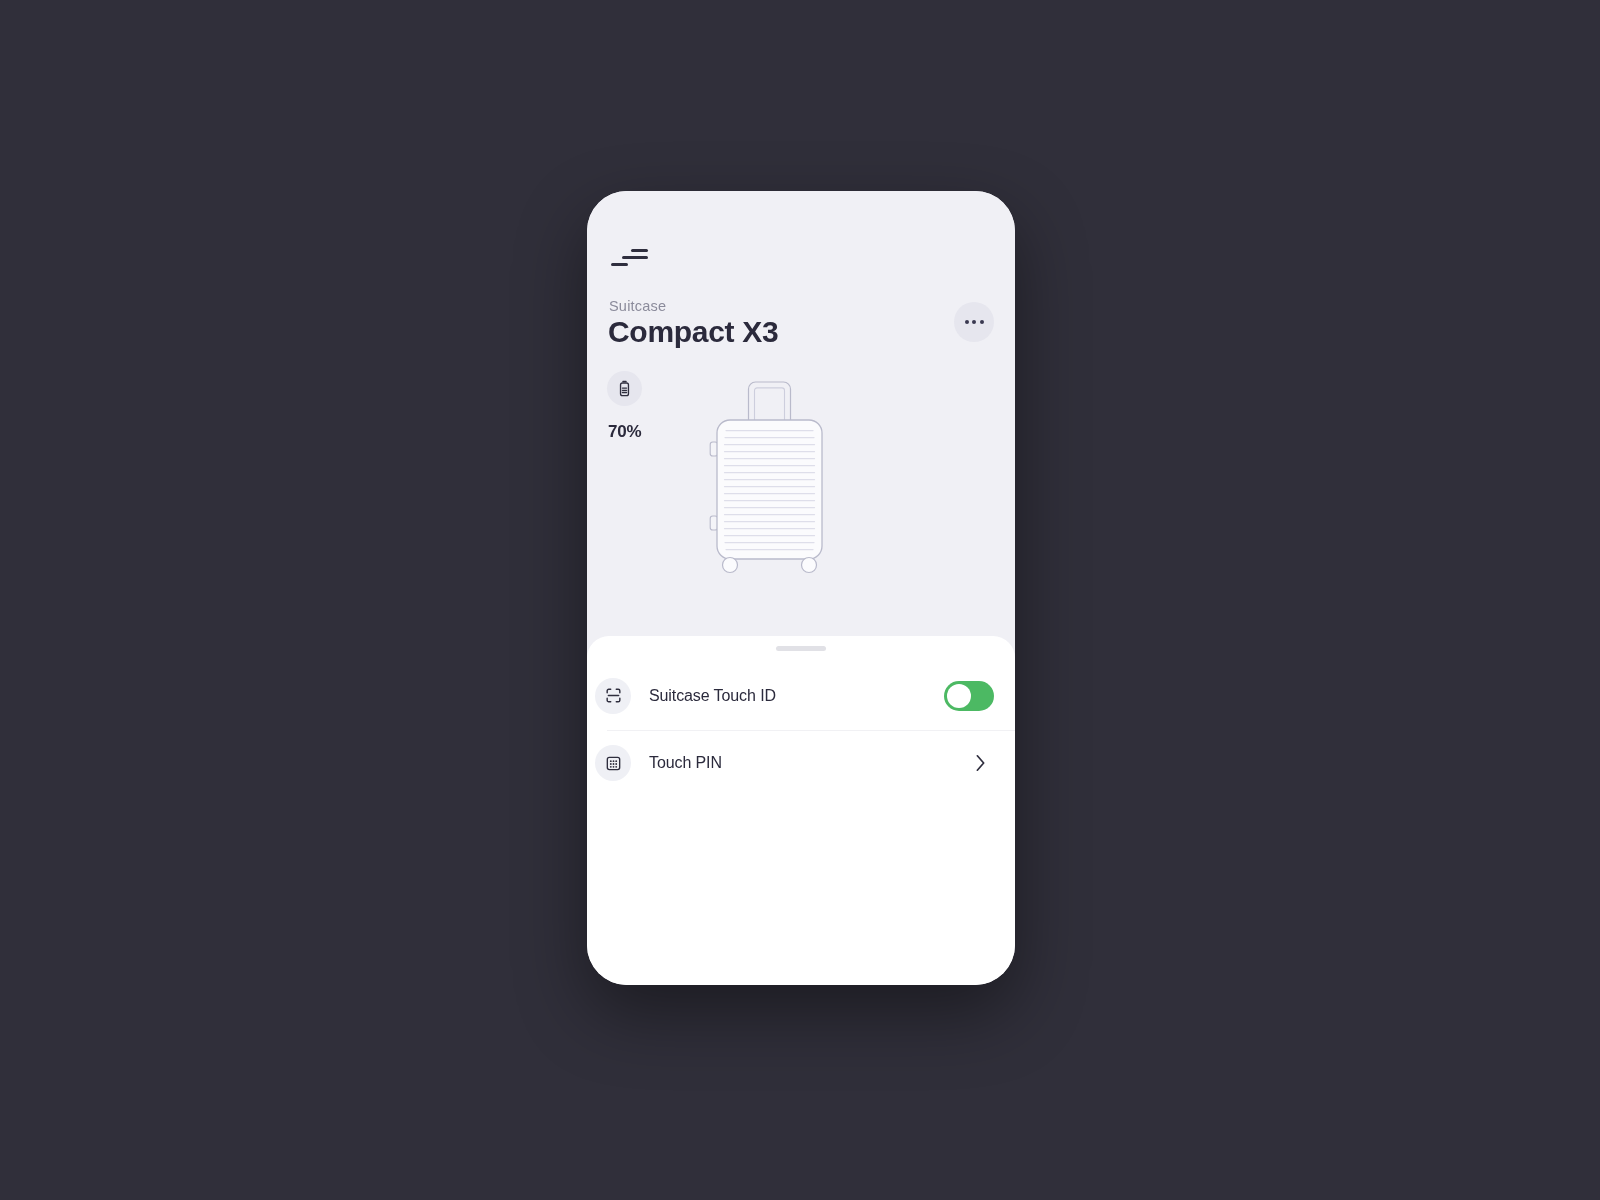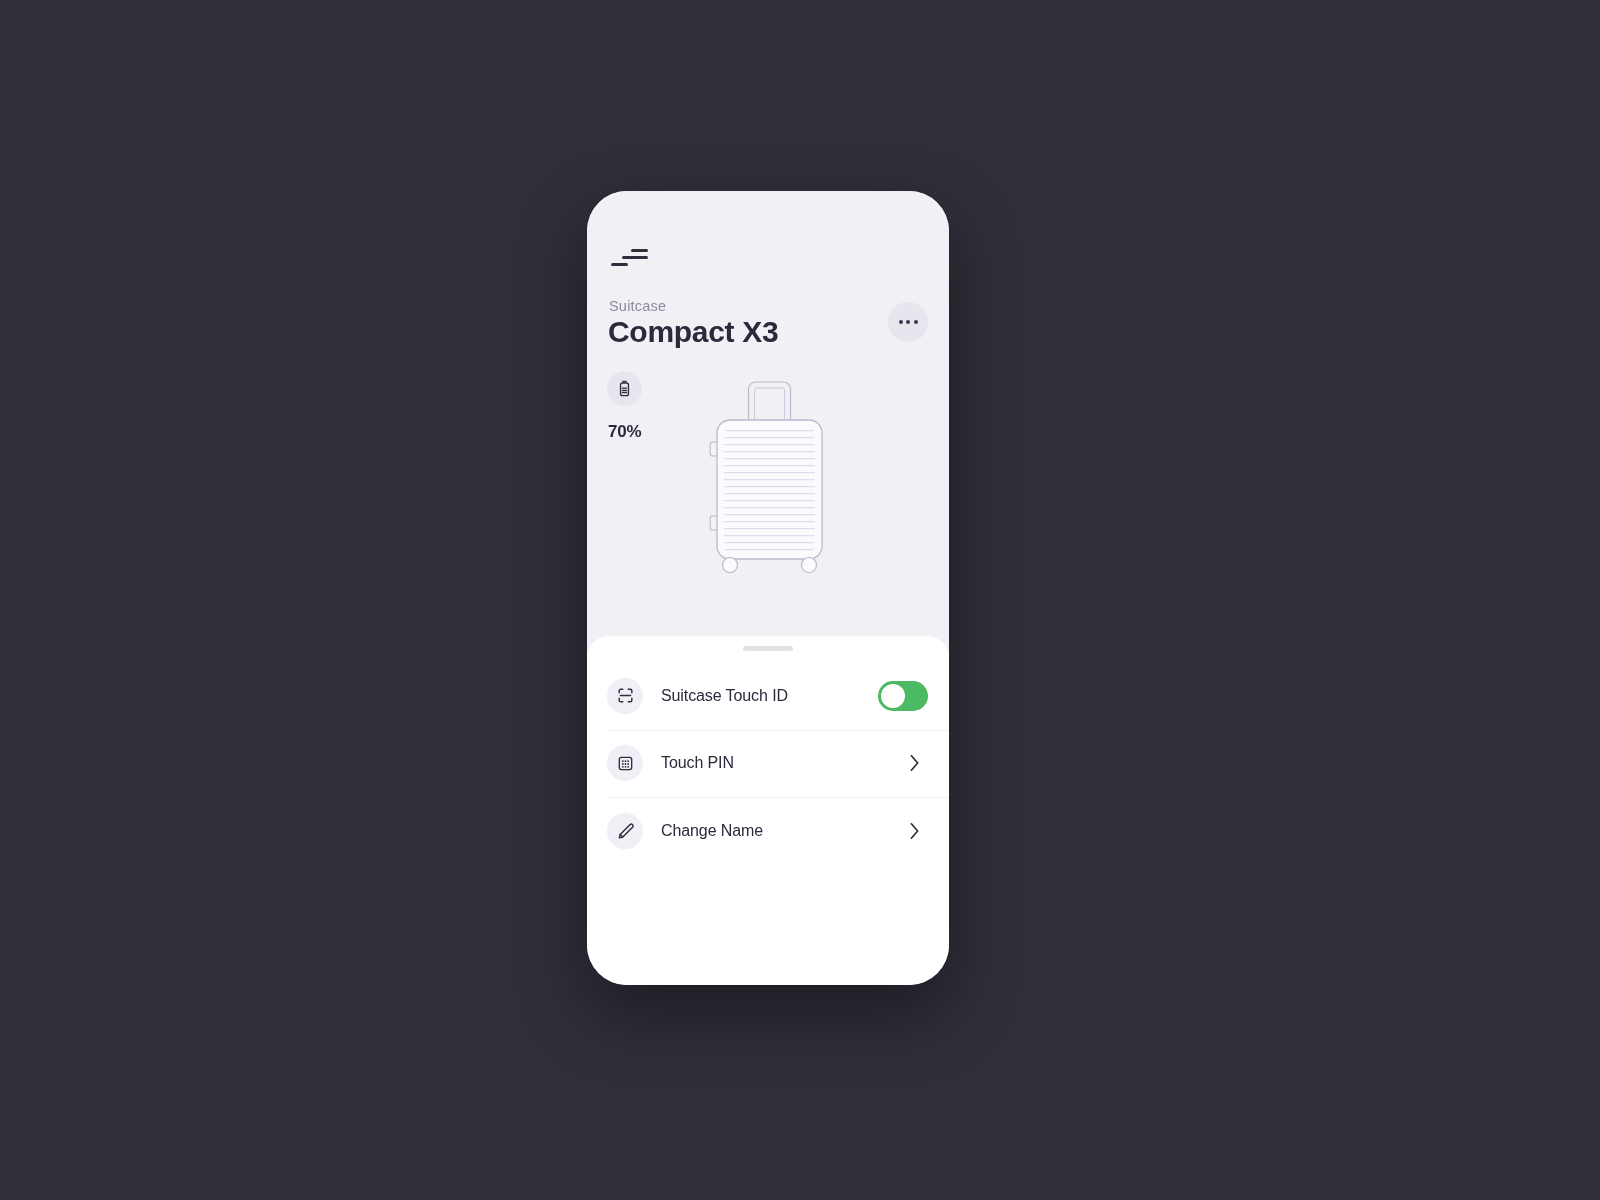--- a/index.html
+++ b/index.html
@@ -7,21 +7,21 @@
     width:1600px; height:1200px;
     background:#302f3a;
     font-family:"Liberation Sans", sans-serif;
     overflow:hidden;
   }
 
   
   #phone {
     position:absolute;
     left:587px; top:191px;
-    width:362px; height:794px;
+    width:428px; height:794px;
     border-radius:40px;
     overflow:hidden;
     background:#f0f0f5;
     box-shadow:0 28px 70px rgba(0,0,0,.42);
   }
 
   
   .top-area {
     position:absolute; left:0; top:0; right:0; height:445px;
     background:#f0f0f5;
@@ -87,21 +87,21 @@
   .drag-handle {
     position:absolute; left:50%; top:10px; transform:translateX(-50%);
     width:50px; height:5px; border-radius:3px; background:#e1e1e6;
   }
 
   .list { position:absolute; left:0; right:0; top:26px; }
   .row {
     position:relative;
     height:67.5px;
     display:flex; align-items:center;
-    padding:0 21px 0 20px;
+    padding:0 21px 0 8px;
     cursor:pointer;
   }
   .row + .row::before {
     content:""; position:absolute; left:20px; right:0; top:0;
     height:1px; background:#f1f1f4;
   }
   .row-icon {
     width:36px; height:36px; border-radius:50%;
     background:#eff0f5;
     display:flex; align-items:center; justify-content:center;
@@ -233,29 +233,17 @@
             </g>
           </svg>
         </span>
         <span class="row-label">Touch PIN</span>
         <svg class="chev" viewBox="0 0 12 20" fill="none">
           <path d="M2.5 2 L9.5 10 L2.5 18" stroke="#2f2e3e" stroke-width="1.9" stroke-linecap="round" stroke-linejoin="round"></path>
         </svg>
       </div>
 
 
-      <div class="row">
-        <span class="row-icon">
-          <svg width="19" height="19" viewBox="0 0 24 24" fill="none" stroke="#2f2e3e" stroke-width="1.8" stroke-linecap="round" stroke-linejoin="round">
-            <path d="M17.6 4.6a2.3 2.3 0 0 1 3.3 3.3L8.6 20.2l-4.4 1.1 1.1-4.4Z"></path>
-            <path d="M5.3 16.9l2.8 2.8"></path>
-          </svg>
-        </span>
-        <span class="row-label">Change Name</span>
-        <svg class="chev" viewBox="0 0 12 20" fill="none">
-          <path d="M2.5 2 L9.5 10 L2.5 18" stroke="#2f2e3e" stroke-width="1.9" stroke-linecap="round" stroke-linejoin="round"></path>
-        </svg>
-      </div>
 
 
     </div>
   </div>
 </div>
 
 </body></html>

